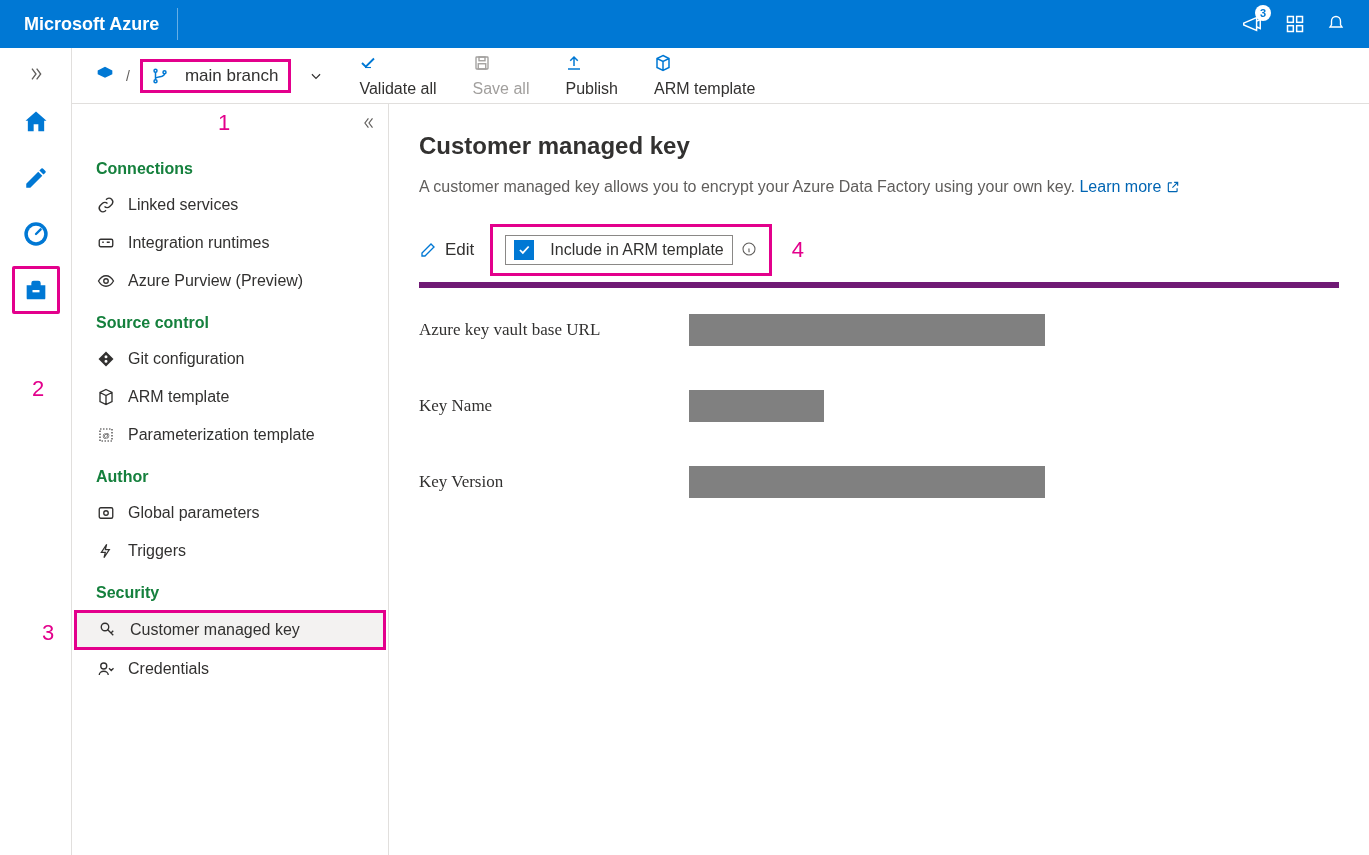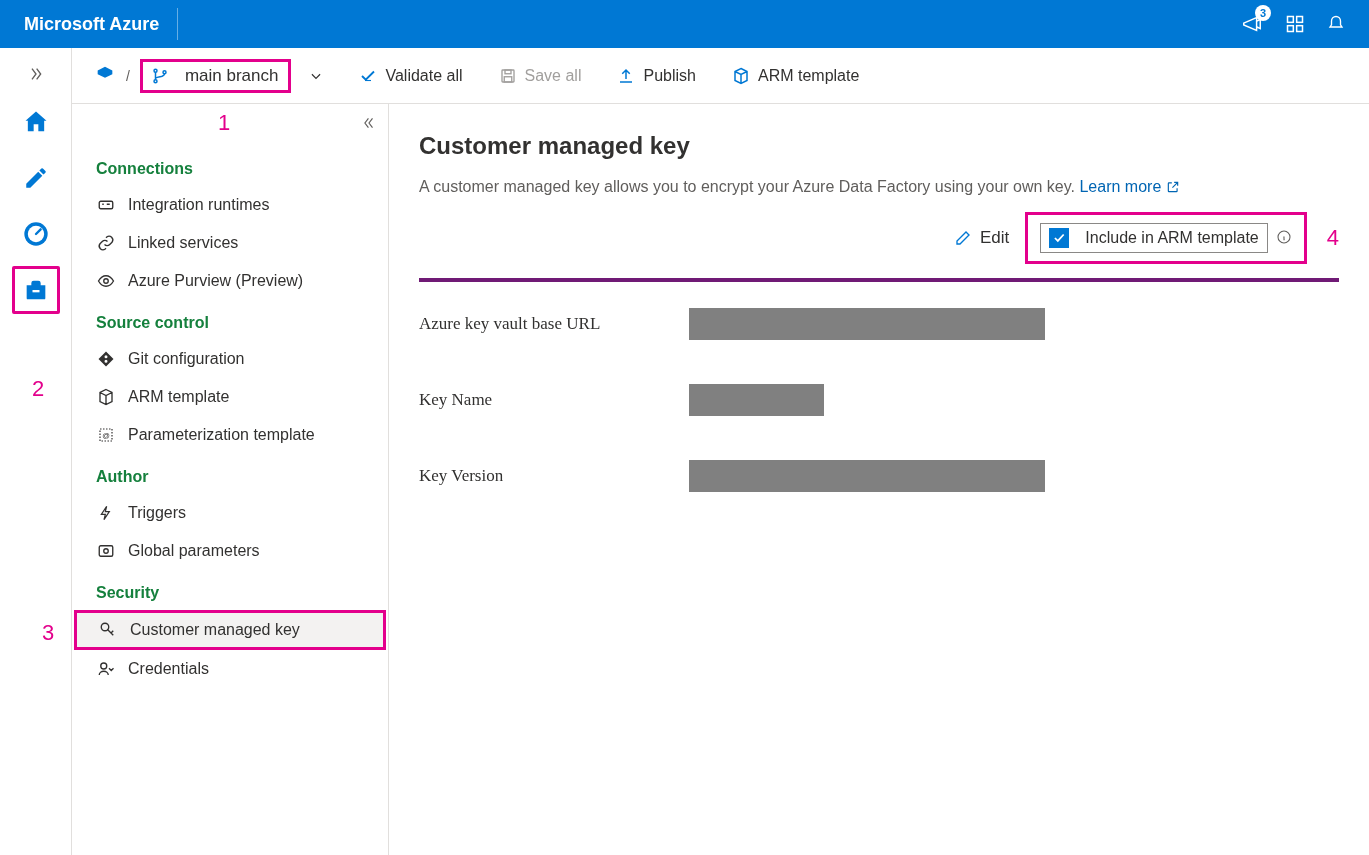--- a/index.html
+++ b/index.html
@@ -112,20 +112,21 @@
     gap:16px;
     padding: 4px 10px 4px 8px;
   }
   .tb-item {
     display:flex;
     align-items:flex-start;
     gap:8px;
     font-size:16px;
     color:#323130;
     cursor:pointer;
+    flex-direction:column;
   }
   .tb-item.disabled { color:#a19f9d; }
   .tb-spacer { width: 16px; }
   .body-row {
     display:flex;
     flex:1;
     min-height:0;
   }
   .sidebar {
     width: 317px;
@@ -170,31 +171,30 @@
     position: relative;
   }
   .page-title {
     font-size: 24px;
     font-weight: 600;
     margin-bottom: 18px;
   }
   .page-desc {
     font-size: 16px;
     color:#605e5c;
-    margin-bottom: 16px;
+    margin-bottom: 28px;
   }
   .page-desc a { color:#0065b3; text-decoration:none; }
   .action-row {
     display:flex;
     align-items:center;
     gap: 16px;
-    padding-bottom: 14px;
-    border-bottom: 4px solid #701a75;
+    padding-bottom: 6px;
+    border-bottom: 6px solid #701a75;
     margin-bottom: 26px;
-    justify-content: flex-end;
   }
   .edit-link { display:flex; align-items:center; gap:8px; font-size:17px; cursor:pointer; }
   .arm-box {
     border: 3px solid #e3008c;
     padding: 8px 12px;
     display:flex;
     align-items:center;
   }
   .chk-wrap {
     border:1px solid #8a8886;
@@ -347,33 +347,33 @@
         <div class="collapse-btn">
           <svg width="14" height="14" viewBox="0 0 24 24" fill="none" stroke="#605e5c" stroke-width="2">
               <path d="M18 4l-6 8 6 8M11 4l-6 8 6 8"></path>
             </svg>
         </div>
 
         <div class="section-title" style="padding-top:44px">Connections</div>
         <div class="nav-item">
             <span class="nav-icon-slot">
               <svg width="18" height="18" viewBox="0 0 24 24" fill="none" stroke="#323130" stroke-width="1.8">
+                <path d="M10 14a5 5 0 007 0l3-3a5 5 0 00-7-7l-1 1M14 10a5 5 0 00-7 0l-3 3a5 5 0 007 7l1-1"></path>
+              </svg>
+            </span>
+            <span>Linked services</span>
+          </div>
+        <div class="nav-item">
+            <span class="nav-icon-slot">
+              <svg width="18" height="18" viewBox="0 0 24 24" fill="none" stroke="#323130" stroke-width="1.8">
                 <rect x="3" y="7" width="18" height="10" rx="2"></rect>
                 <path d="M7 11h2M13 11h4"></path>
               </svg>
             </span>
             <span>Integration runtimes</span>
-          </div>
-        <div class="nav-item">
-            <span class="nav-icon-slot">
-              <svg width="18" height="18" viewBox="0 0 24 24" fill="none" stroke="#323130" stroke-width="1.8">
-                <path d="M10 14a5 5 0 007 0l3-3a5 5 0 00-7-7l-1 1M14 10a5 5 0 00-7 0l-3 3a5 5 0 007 7l1-1"></path>
-              </svg>
-            </span>
-            <span>Linked services</span>
           </div>
         <div class="nav-item">
             <span class="nav-icon-slot">
               <svg width="20" height="18" viewBox="0 0 24 24" fill="none" stroke="#323130" stroke-width="1.8">
                 <path d="M2 12s4-7 10-7 10 7 10 7-4 7-10 7-10-7-10-7z"></path>
                 <circle cx="12" cy="12" r="3"></circle>
               </svg>
             </span>
             <span>Azure Purview (Preview)</span>
           </div>
@@ -401,34 +401,34 @@
                 <rect x="4" y="4" width="16" height="16"></rect>
                 <text x="12" y="16" font-size="10" text-anchor="middle" fill="#323130" stroke="none">@</text>
               </svg>
             </span>
             <span>Parameterization template</span>
           </div>
 
         <div class="section-title">Author</div>
         <div class="nav-item">
             <span class="nav-icon-slot">
-              <svg width="16" height="18" viewBox="0 0 24 24" fill="none" stroke="#323130" stroke-width="1.8">
-                <path d="M13 2L5 14h6l-2 8 8-12h-6l2-8z"></path>
-              </svg>
-            </span>
-            <span>Triggers</span>
-          </div>
-        <div class="nav-item">
-            <span class="nav-icon-slot">
               <svg width="18" height="18" viewBox="0 0 24 24" fill="none" stroke="#323130" stroke-width="1.8">
                 <rect x="3" y="5" width="18" height="14" rx="2"></rect>
                 <circle cx="12" cy="12" r="3"></circle>
               </svg>
             </span>
             <span>Global parameters</span>
+          </div>
+        <div class="nav-item">
+            <span class="nav-icon-slot">
+              <svg width="16" height="18" viewBox="0 0 24 24" fill="none" stroke="#323130" stroke-width="1.8">
+                <path d="M13 2L5 14h6l-2 8 8-12h-6l2-8z"></path>
+              </svg>
+            </span>
+            <span>Triggers</span>
           </div>
 
         <div class="section-title">Security</div>
         <div style="position:relative">
           <span class="callout" style="left:-30px;top:10px;">3</span>
           <div class="nav-item selected boxed">
               <span class="nav-icon-slot">
                 <svg width="18" height="18" viewBox="0 0 24 24" fill="none" stroke="#323130" stroke-width="1.8">
                   <circle cx="8" cy="8" r="5"></circle>
                   <path d="M11 11l8 8M16 16l3-3"></path>

